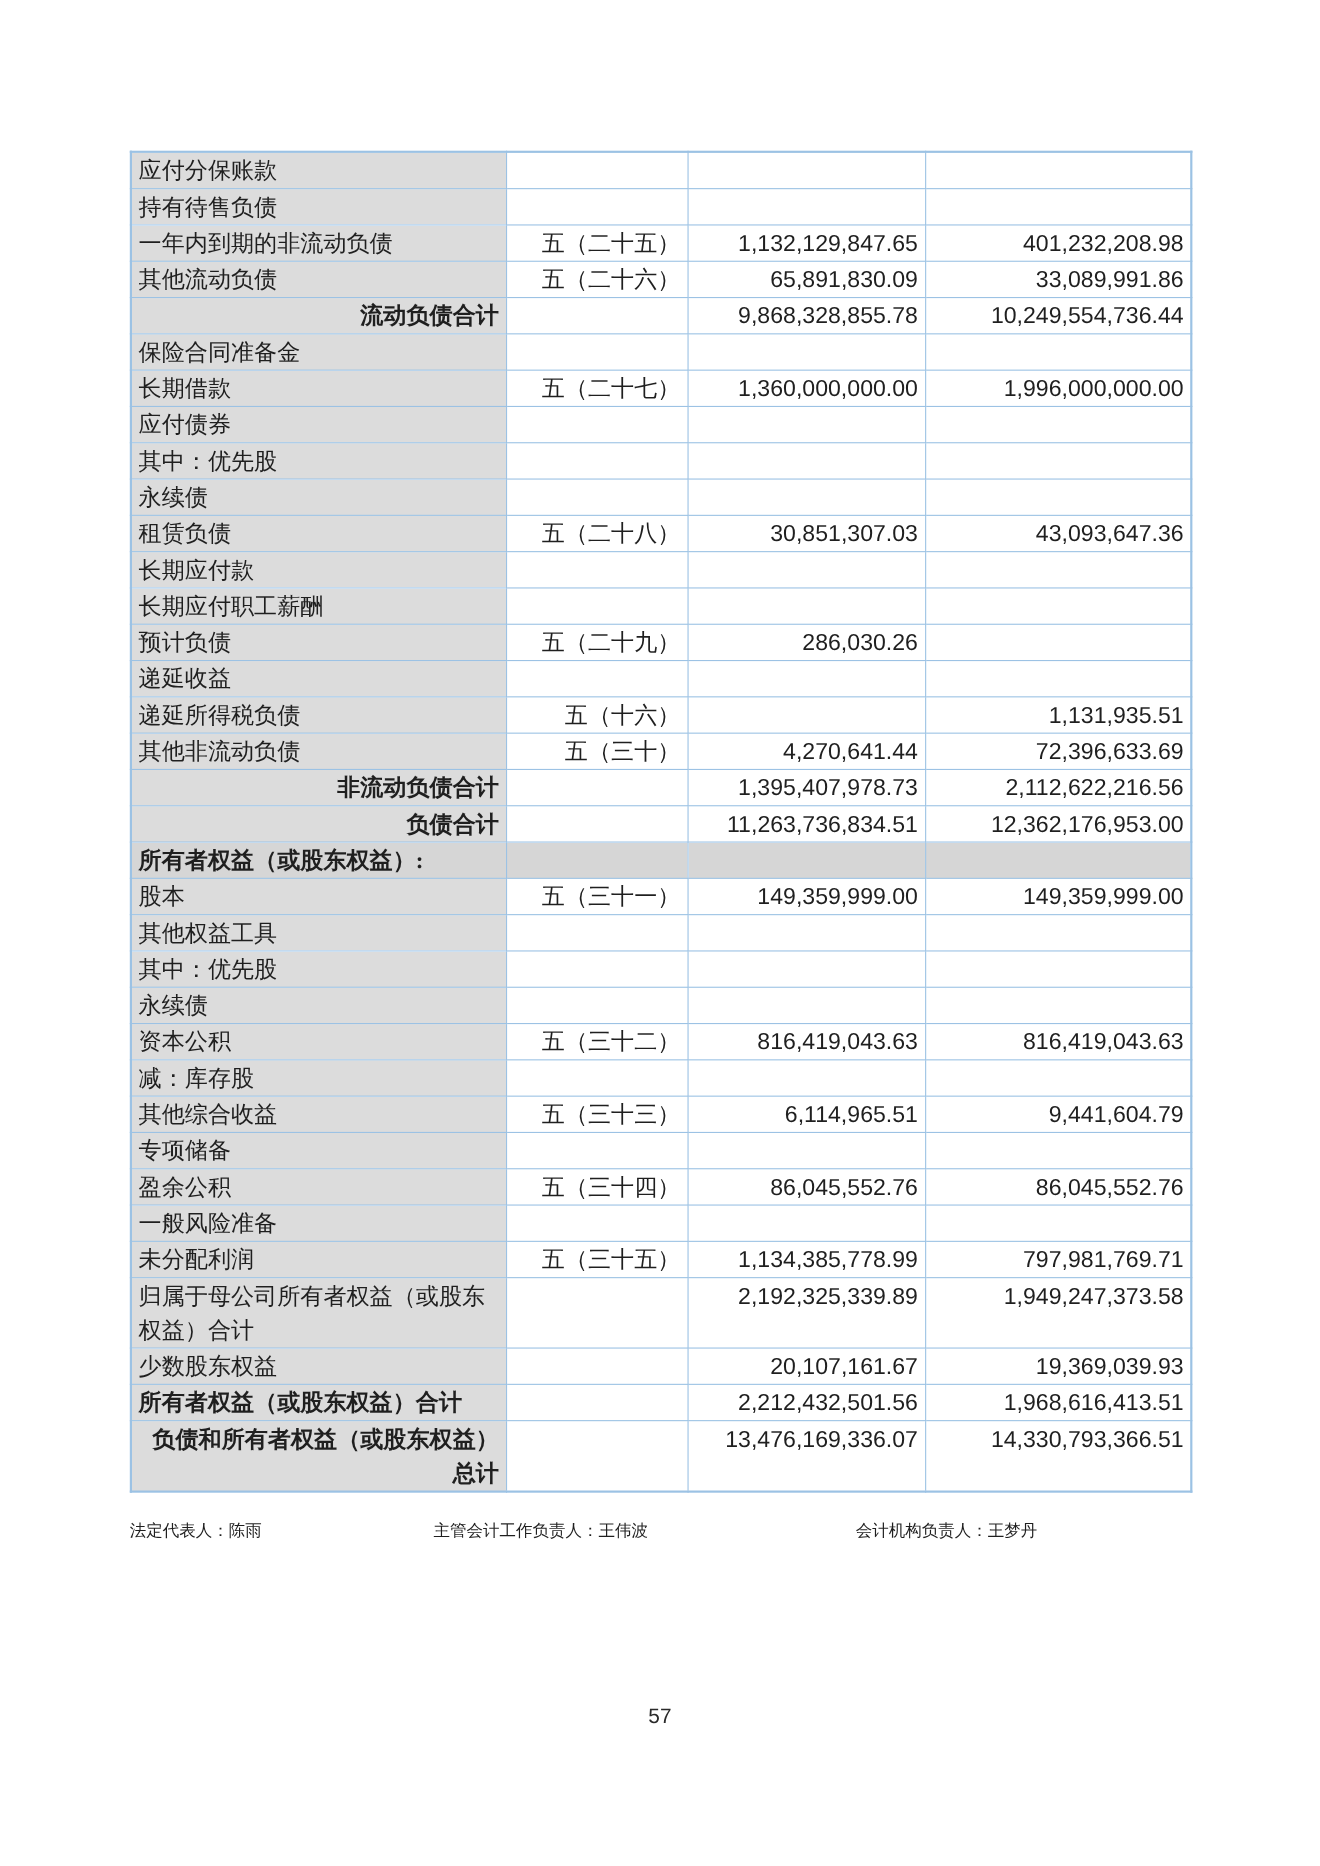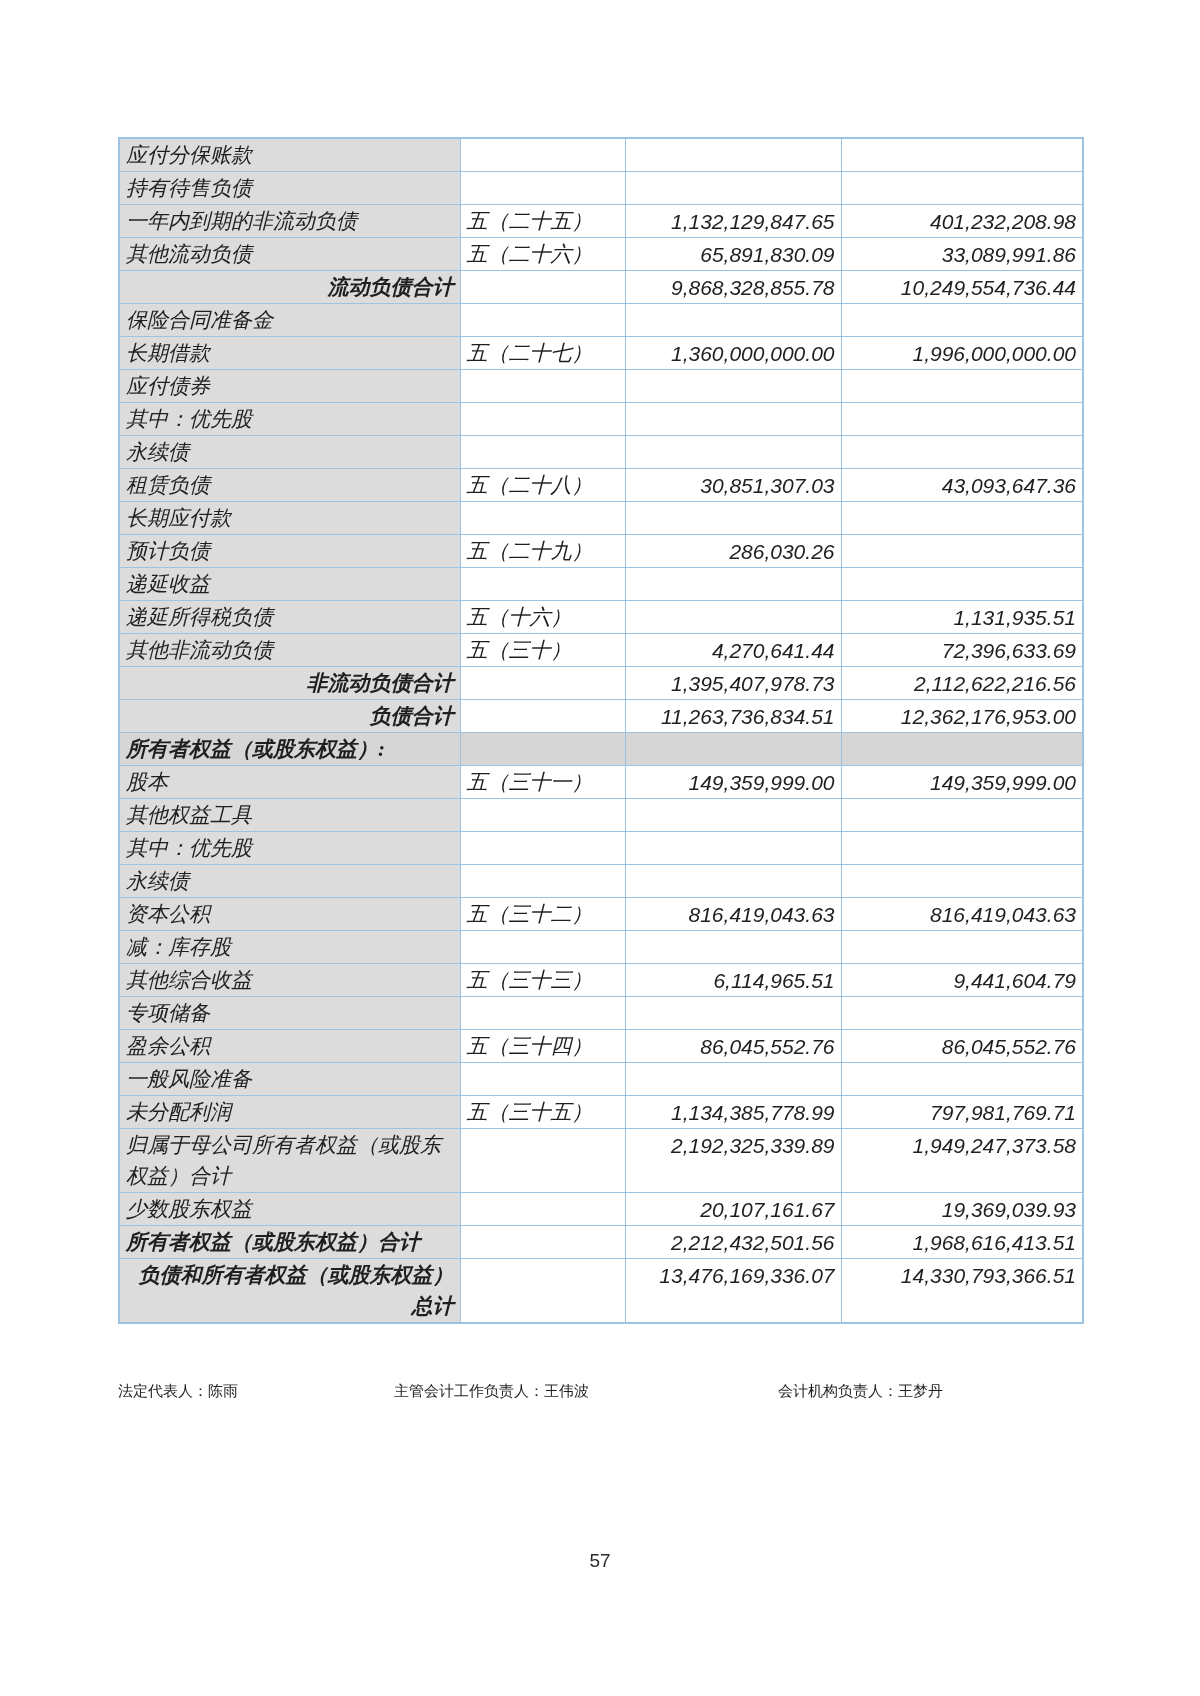--- a/index.html
+++ b/index.html
@@ -23,24 +23,24 @@
   table.bs{border:2px solid #9cc2e4;}
   table.bs td{
     border:1.5px solid #9cc2e4;
     vertical-align:top;
     font-size:21px;
     line-height:31px;
     padding:1px 6px 0 6px;
     overflow:hidden;
     white-space:normal;
   }
-  table.bs tr{height:33px;font-style:italic;}
+  table.bs tr{height:33px;}
   table.bs tr.tall{height:62px;}
   td.c-item{background:#dcdcdc;padding-left:9px;}
-  td.c-note{text-align:left;}
+  td.c-note{text-align:right;}
   td.c-num{
     text-align:right;
     font-family:"Liberation Sans","DejaVu Sans",sans-serif;
     font-size:20px;
     padding-right:11px;
   }
   tr.section td{background:#d6d6d6;}
   td.bold{font-weight:bold;}
   td.center{text-align:right;}
   td.indent{padding-left:75px;}
@@ -146,20 +146,26 @@
           <td class="c-num">30,851,307.03</td>
           <td class="c-num">43,093,647.36</td>
         </tr>
         <tr class="">
           <td class="c-item">长期应付款</td>
           <td class="c-note"></td>
           <td class="c-num"></td>
           <td class="c-num"></td>
         </tr>
         <tr class="">
+          <td class="c-item">长期应付职工薪酬</td>
+          <td class="c-note"></td>
+          <td class="c-num"></td>
+          <td class="c-num"></td>
+        </tr>
+        <tr class="">
           <td class="c-item">预计负债</td>
           <td class="c-note">五（二十九）</td>
           <td class="c-num">286,030.26</td>
           <td class="c-num"></td>
         </tr>
         <tr class="">
           <td class="c-item">递延收益</td>
           <td class="c-note"></td>
           <td class="c-num"></td>
           <td class="c-num"></td>

